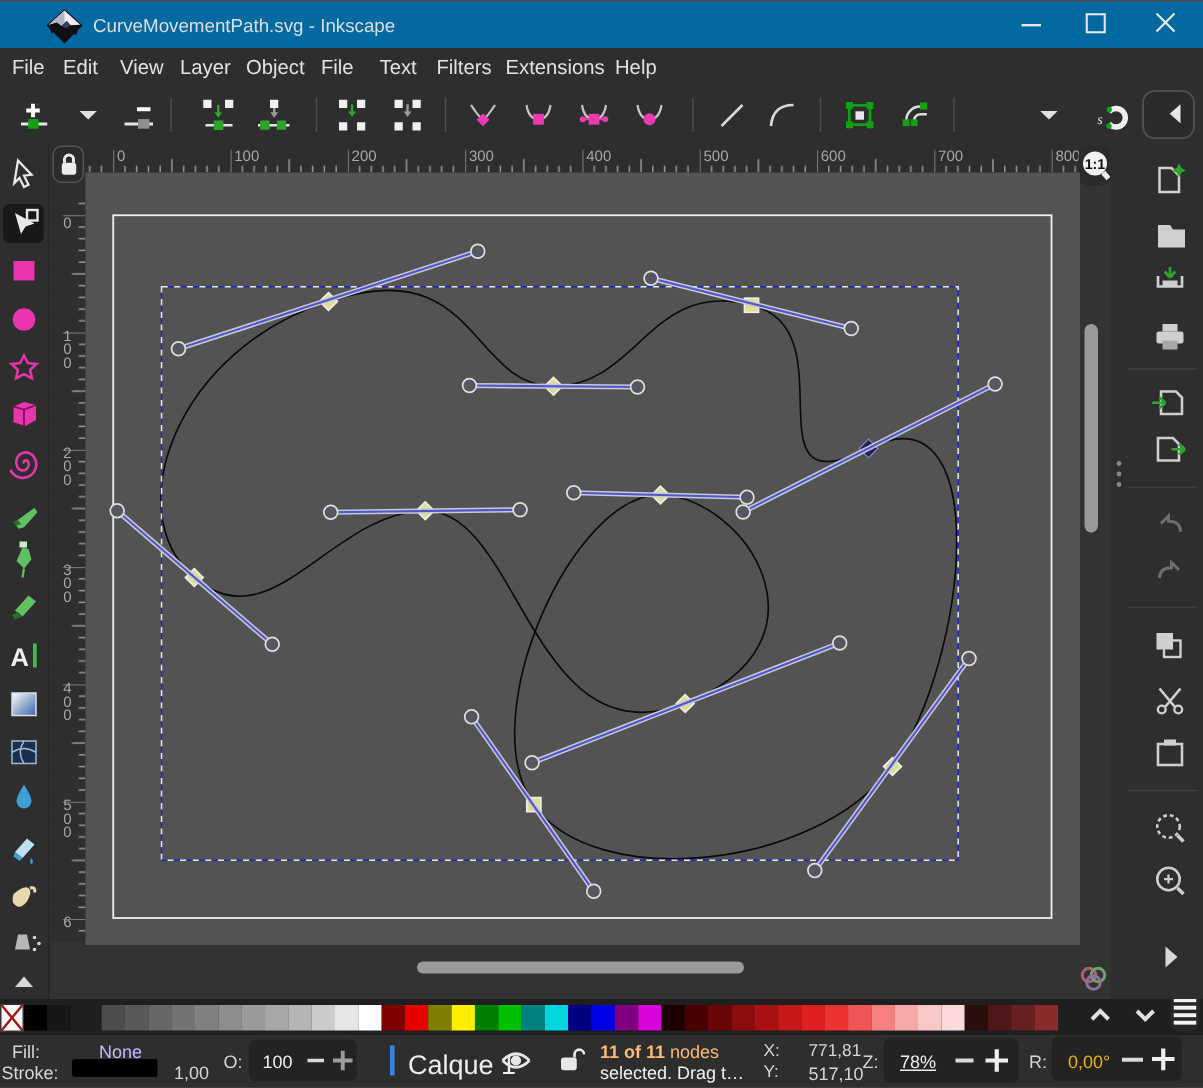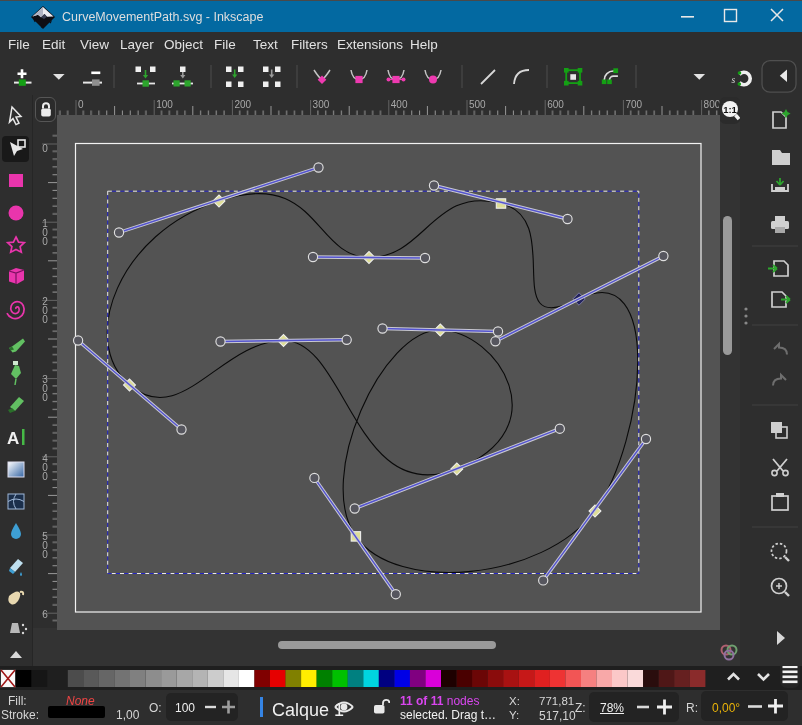--- a/index.html
+++ b/index.html
@@ -530,21 +530,21 @@
   <rect x="780" y="-6" width="20" height="28" rx="7" fill="#262626"></rect>
   <g fill="#f2f2f2">
         <rect x="782.5" y="-0.5" width="15" height="2.6"></rect>
         <rect x="782.5" y="4.5" width="15" height="2.6"></rect>
         <rect x="782.5" y="9.5" width="15" height="2.6"></rect>
         <rect x="782.5" y="14.5" width="15" height="2.6"></rect>
       </g>
 </svg></div>
 <div id="statusbar" class="abs">
   <span class="sbtext" style="left:8px;top:4px;">Fill:</span>
-  <span class="sbtext" style="left:66px;top:4px;font-style:italic;color:#ef4444;">None</span>
+  <span class="sbtext" style="left:66px;top:4px;color:#c4b5fd;">None</span>
   <span class="sbtext" style="left:1px;top:18px;">Stroke:</span>
   <div class="abs" style="left:48px;top:16px;width:57px;height:12px;background:#000;border-radius:2px;"></div>
   <span class="sbtext" style="left:116px;top:18px;">1,00</span>
   <span class="sbtext" style="left:149px;top:11px;">O:</span>
   <div class="box" style="left:166px;top:3px;width:72px;height:28px;"></div>
   <span class="sbtext" style="left:175px;top:11px;color:#efefef;">100</span>
   <svg class="abs" style="left:202px;top:3px" width="36" height="28" viewBox="0 0 36 28">
       <path d="M3,14 h11" stroke="#dadada" stroke-width="2.4"></path>
       <path d="M20,14 h13 M26.5,7.5 v13" stroke="#9d9d9d" stroke-width="2.6"></path>
     </svg>
@@ -552,21 +552,21 @@
   <span class="sbtext" style="left:272px;top:10px;font-size:18px;color:#efefef;">Calque 1</span>
   <svg class="abs" style="left:334px;top:9px" width="20" height="16" viewBox="0 0 20 16">
       <path d="M1,8 Q10,-1 19,8" fill="none" stroke="#e8e8e8" stroke-width="1.8"></path>
       <path d="M1,8 Q10,17 19,8" fill="none" stroke="#e8e8e8" stroke-width="1.8"></path>
       <circle cx="10" cy="8" r="3.4" fill="#e8e8e8"></circle>
     </svg>
   <svg class="abs" style="left:371px;top:8px" width="19" height="17" viewBox="0 0 19 17">
       <path d="M12,7 v-2 a3.2,3.2 0 0 1 6.4,0" fill="none" stroke="#e8e8e8" stroke-width="1.8"></path>
       <rect x="3" y="7" width="10.5" height="8.5" rx="1.8" fill="#e8e8e8"></rect>
     </svg>
-  <span class="sbtext" style="left:400px;top:4px;color:#d946ef;"><b>11 of 11</b> nodes</span>
+  <span class="sbtext" style="left:400px;top:4px;color:#fdba74;"><b>11 of 11</b> nodes</span>
   <span class="sbtext" style="left:400px;top:18px;color:#f2f2f2;">selected. Drag t…</span>
   <span class="sbtext" style="left:509px;top:5px;font-size:11.5px;">X:</span>
   <span class="sbtext" style="left:539px;top:5px;font-size:11.5px;text-align:center;">771,81</span>
   <span class="sbtext" style="left:509px;top:19px;font-size:11.5px;">Y:</span>
   <span class="sbtext" style="left:539px;top:19px;font-size:12px;">517,10</span>
   <span class="sbtext" style="left:575px;top:11px;">Z:</span>
   <div class="box" style="left:589px;top:2px;width:90px;height:30px;"></div>
   <span class="sbtext" style="left:600px;top:11px;color:#efefef;text-decoration:underline;">78%</span>
   <svg class="abs" style="left:634px;top:3px" width="42" height="28" viewBox="0 0 42 28">
       <path d="M3,14 h12" stroke="#dadada" stroke-width="2.6"></path>

